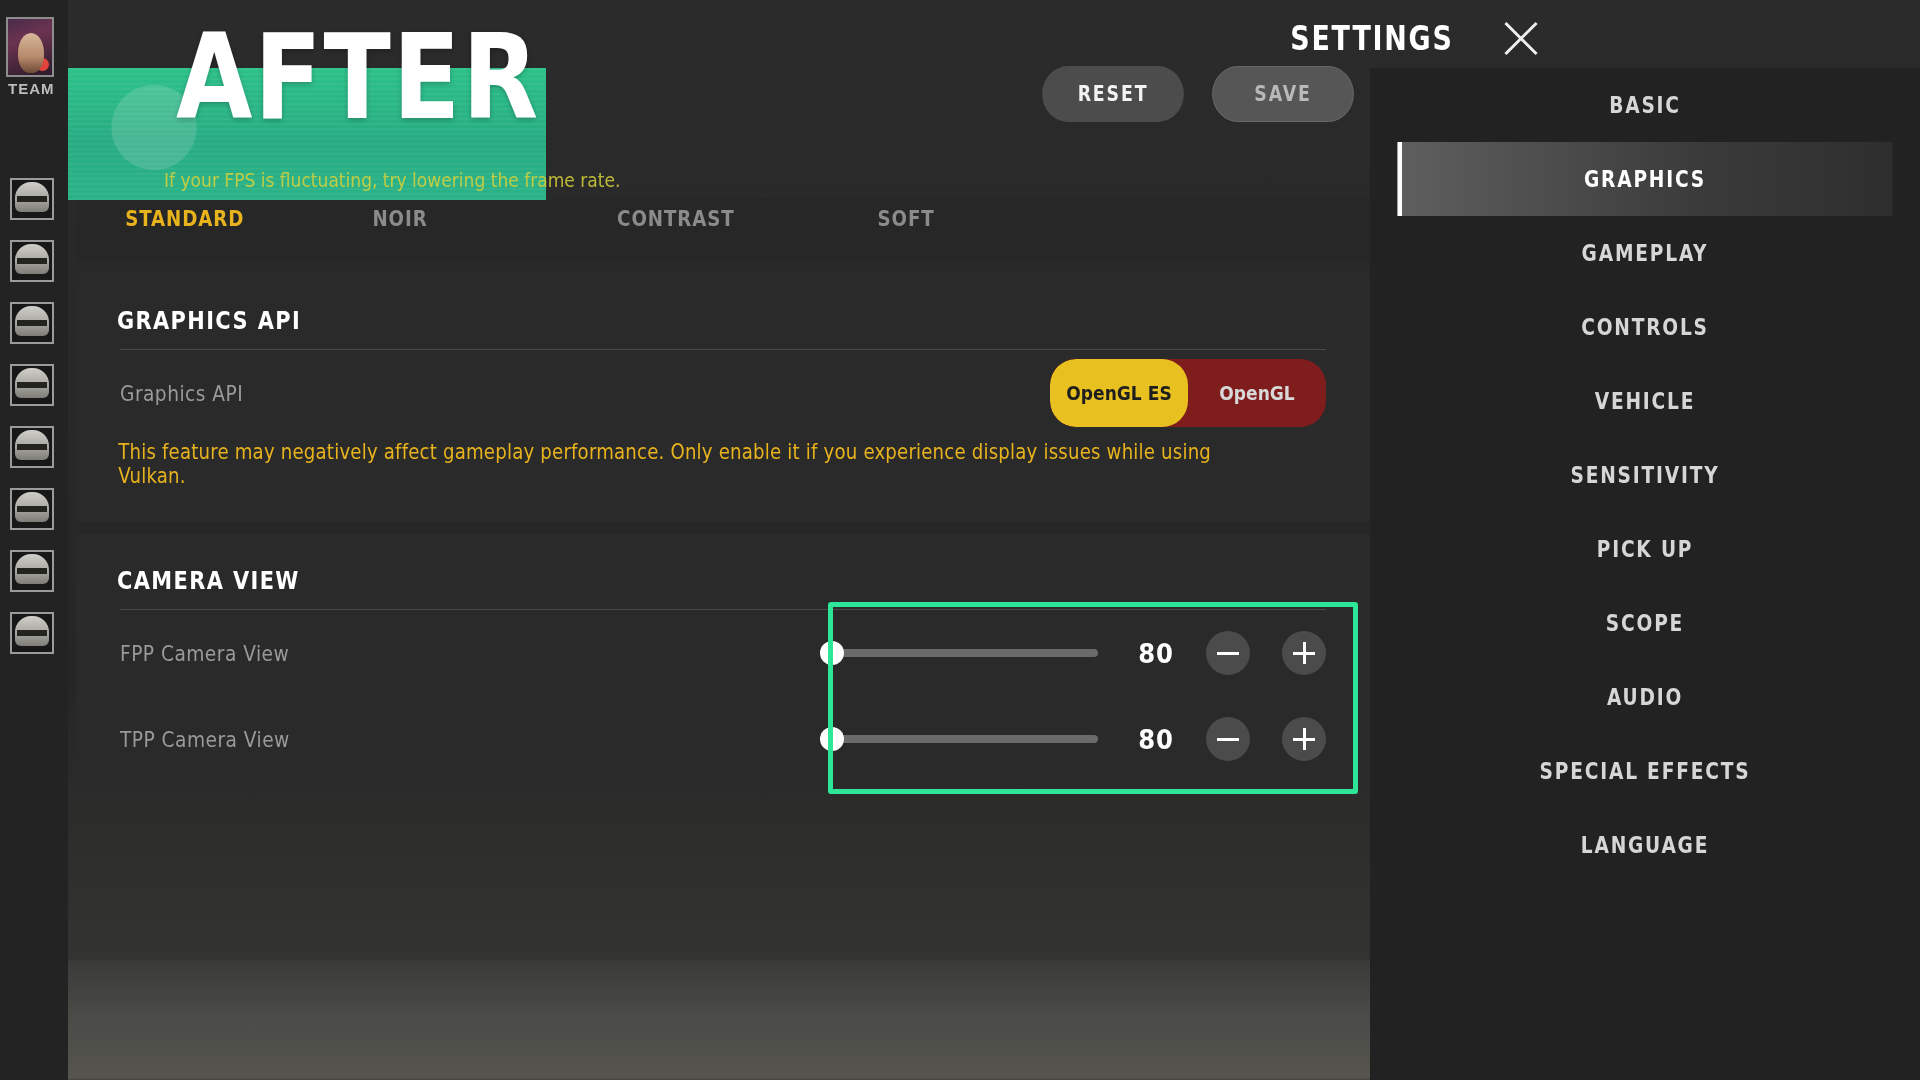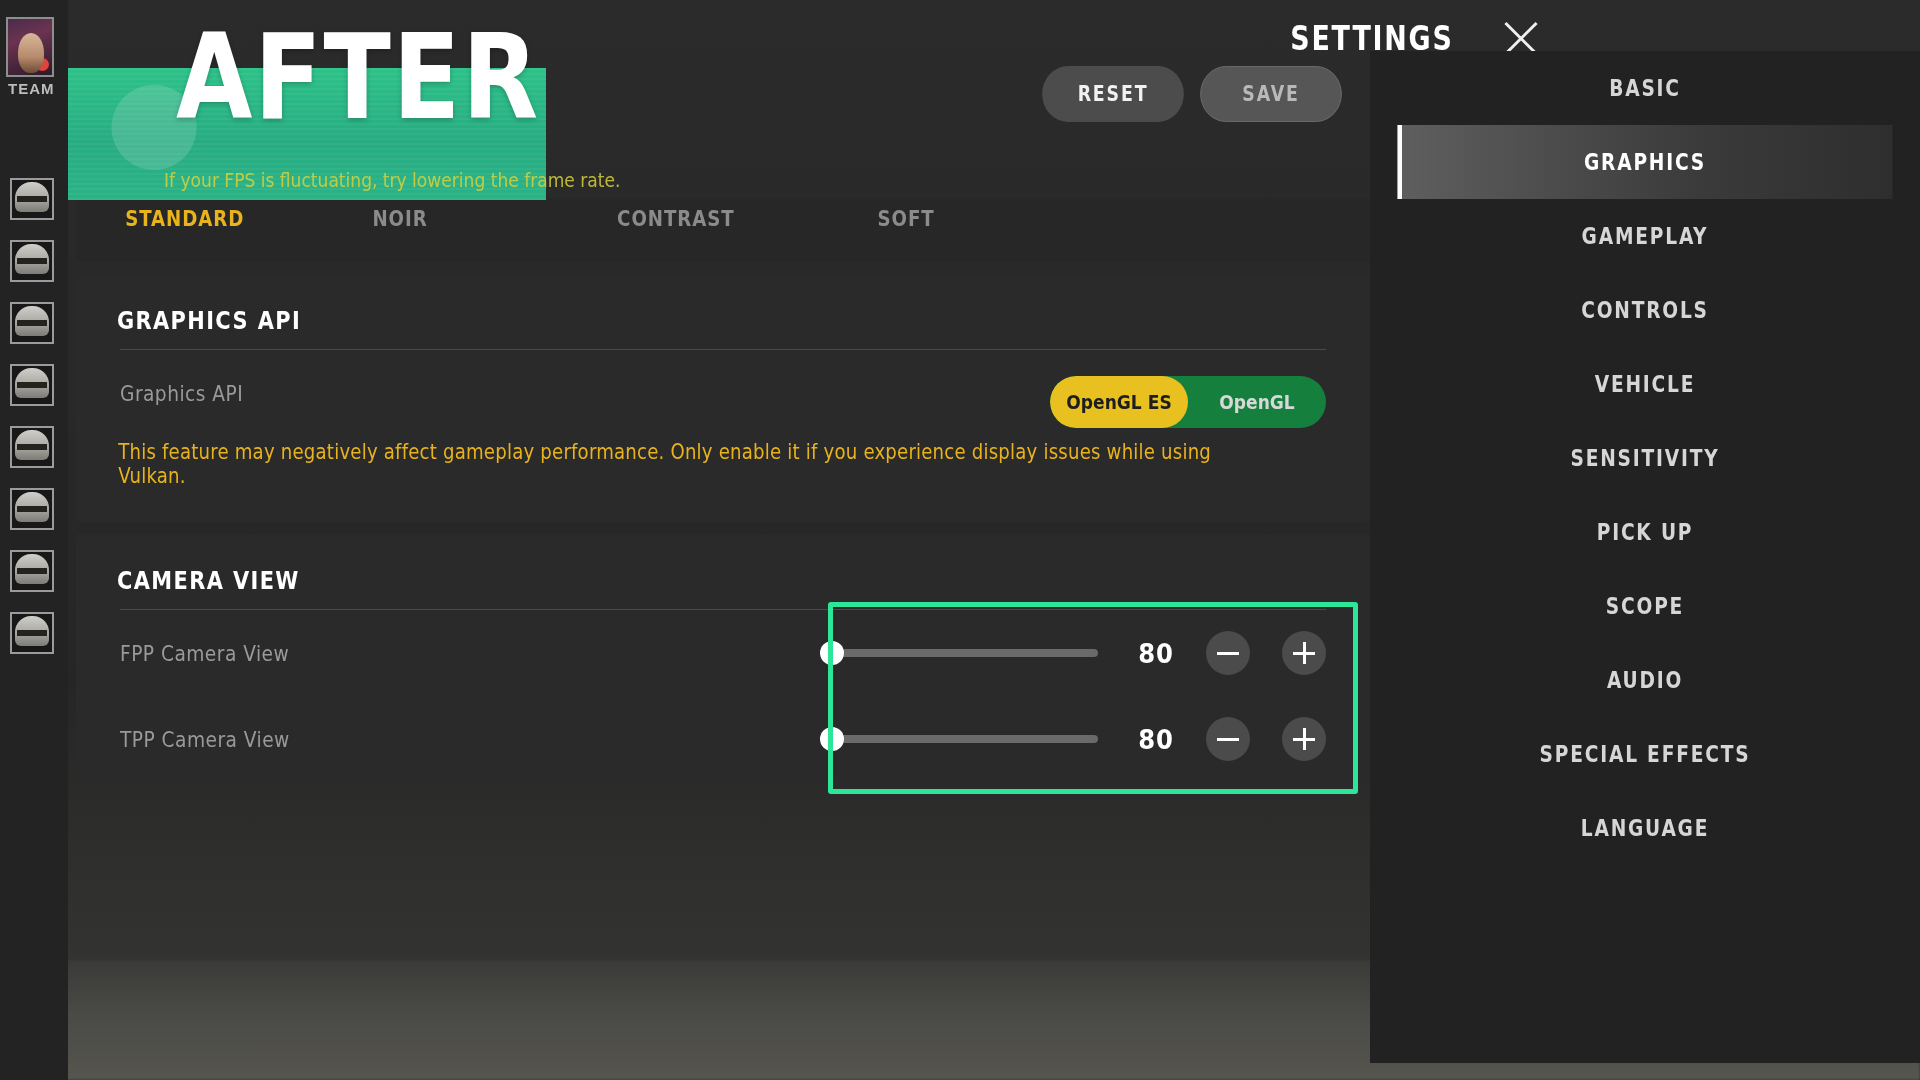--- a/index.html
+++ b/index.html
@@ -78,34 +78,34 @@
   }
   .close-btn {
     position:absolute; left:1429px; top:15px; width:48px; height:48px; cursor:pointer;
   }
   .close-btn span{
     position:absolute; left:2px; top:22px; width:44px;height:3px;background:#f0f0f0;
   }
   .close-btn span:first-child{ transform:rotate(45deg);}
   .close-btn span:last-child{ transform:rotate(-45deg);}
 
-  .topbtns { position:absolute; left:968px; top:66px; display:flex; gap:4px; }
+  .topbtns { position:absolute; left:968px; top:66px; display:flex; gap:16px; }
   .pill {
     width:154px; height:56px; border-radius:30px;
     display:flex; align-items:center; justify-content:center;
     font-family:"DejaVu Sans Condensed","Liberation Sans Narrow","Liberation Sans",sans-serif;
     font-size:21px; letter-spacing:2px; font-weight:bold;
     cursor:pointer; transform:scaleX(0.92);
   }
   .pill.reset { background:#4c4c4c; color:#f2f2f2; }
   .pill.save  { background:#565656; color:#b9b9b9; border:1px solid #6b6b6b; }
 
   
   .rightnav {
-    position:absolute; left:1302px; top:51px; width:550px; height:1012px;
+    position:absolute; left:1302px; top:68px; width:550px; height:1012px;
     background:#222222;
   }
   .navitem {
     position:relative; height:74px; display:flex; align-items:center; justify-content:center;
     font-family:"DejaVu Sans Condensed","Liberation Sans Narrow","Liberation Sans",sans-serif;
     font-size:23px; letter-spacing:2px; font-weight:bold; color:#d6d6d6;
     cursor:pointer; transform:scaleX(0.9);
   }
   .navitem.active {
     background: linear-gradient(90deg,#5f5f5f 0%,#3b3b3b 60%,#2e2e2e 100%);
@@ -146,22 +146,22 @@
     display:flex; align-items:center; height:86px; padding:0 44px; position:relative;
   }
   .row-label {
     font-family:"DejaVu Sans Condensed","Liberation Sans Narrow","Liberation Sans",sans-serif;
     font-size:22px; color:#9a9a9a; letter-spacing:0.5px; transform:scaleX(0.94);
     transform-origin:left;
   }
 
   .seg {
     position:absolute; right:44px; top:50%; transform:translateY(-50%);
-    display:flex; width:276px; height:52px; border-radius:26px;
-    background:#15803d; overflow:hidden;margin-top:9px;
+    display:flex; width:276px; height:68px; border-radius:26px;
+    background:#7f1d1d; overflow:hidden;
   }
   .seg-opt {
     flex:1; display:flex; align-items:center; justify-content:center;
     font-family:"DejaVu Sans Condensed","Liberation Sans Narrow","Liberation Sans",sans-serif;
     font-size:19px; font-weight:bold; color:#d8d8d8; cursor:pointer;
   }
   .seg-opt.on { background:#e8c020; color:#1e1e1e; border-radius:26px; }
 
   .warn {
     font-family:"DejaVu Sans Condensed","Liberation Sans Narrow","Liberation Sans",sans-serif;

